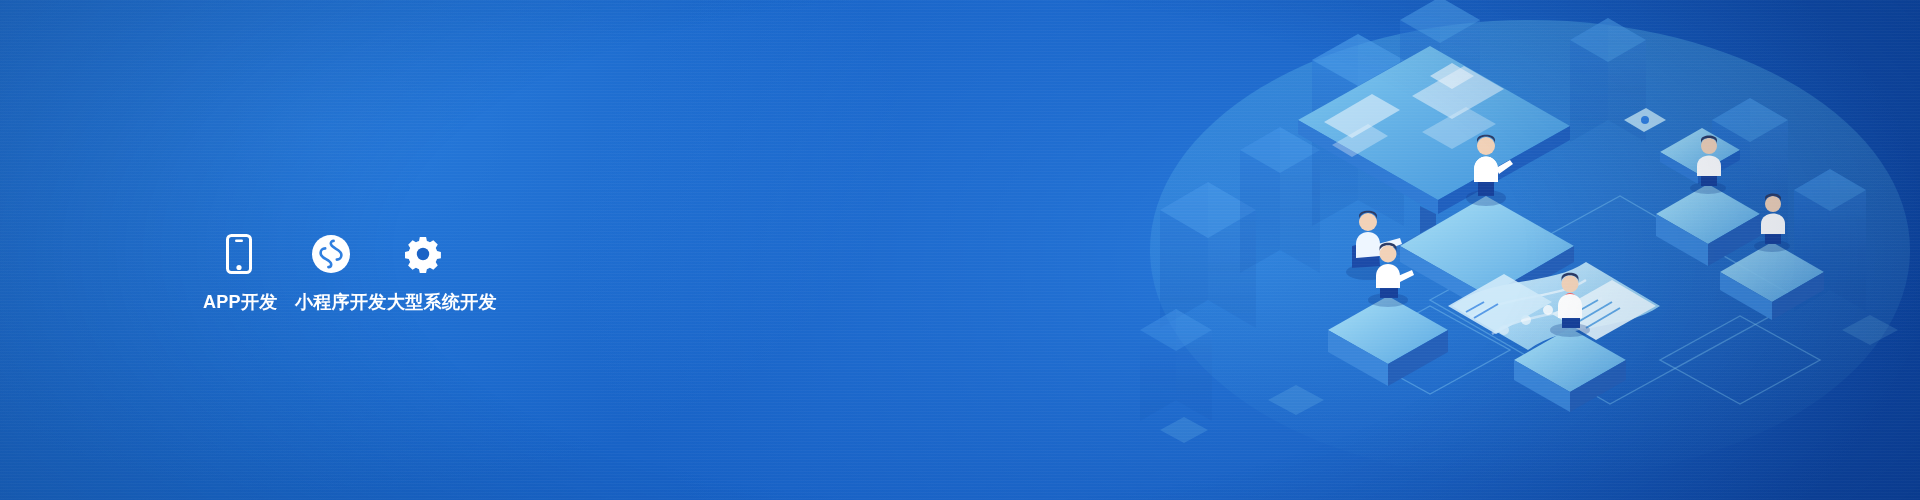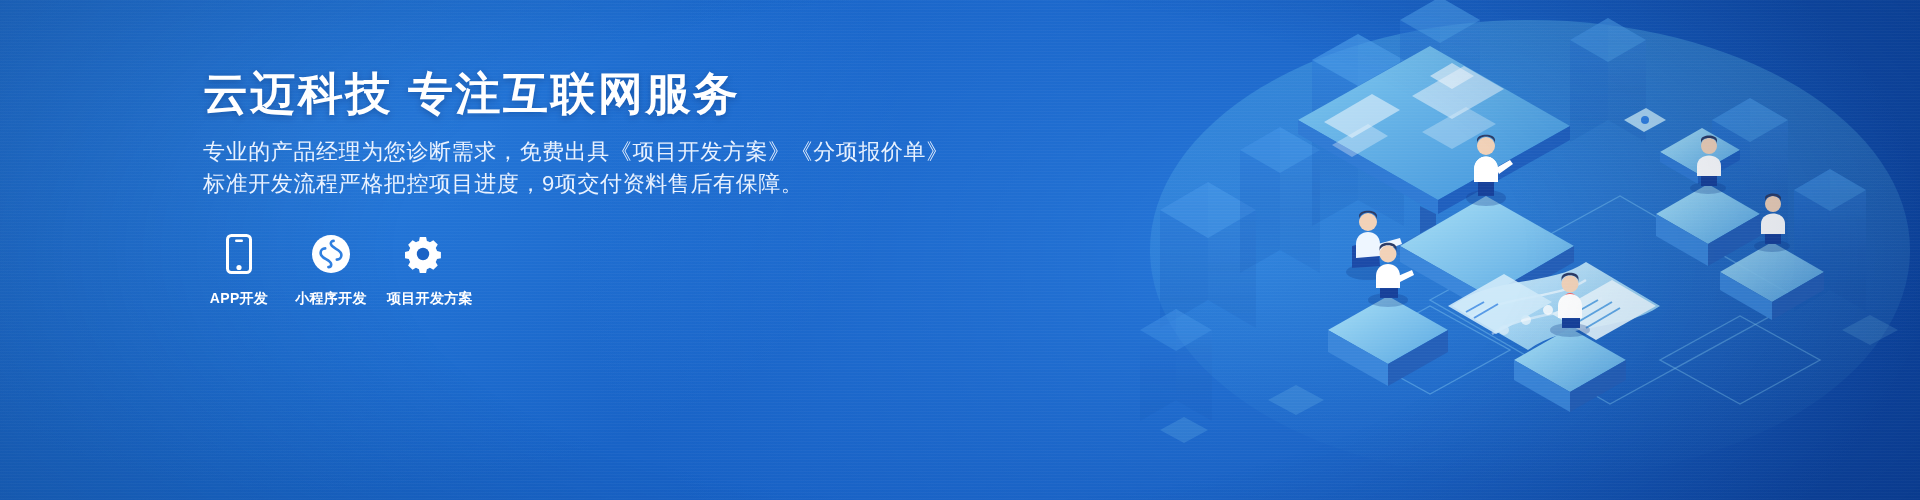--- a/index.html
+++ b/index.html
@@ -39,21 +39,21 @@
   .sub-line{
     font-size:22px;line-height:32px;color:#e9f2ff;letter-spacing:.6px;
     white-space:nowrap;font-weight:400;
   }
 
   
   .services{position:absolute;left:203px;top:232px;display:flex;align-items:flex-start;}
   .svc{width:72px;margin-right:20px;text-align:center;cursor:pointer;}
   .svc-ico{height:44px;display:flex;align-items:center;justify-content:center;}
   .svc-ico svg{display:block;}
-  .svc-label{margin-top:14px;font-size:14px;color:#ffffff;font-weight:700;white-space:nowrap;letter-spacing:.3px;}
+  .svc-label{margin-top:14px;font-size:18px;color:#ffffff;font-weight:700;white-space:nowrap;letter-spacing:.3px;}
 
   
   .art{position:absolute;right:0;top:0;width:820px;height:500px;}
   .art svg{display:block;}
 </style>
 </head>
 <body>
 
 <div class="banner">
 
@@ -277,27 +277,20 @@
       <g>
         <path d="M524 120 L546 108 L566 120 L544 132 Z" fill="#bfe5f8" opacity=".85"></path>
         <circle cx="545" cy="120" r="4" fill="#2f7fe0"></circle>
       </g>
     </svg>
   </div>
 
   <div class="scan"></div>
   <div class="vig"></div>
 
-  <div class="copy">
-    <div class="headline">云迈科技 专注互联网服务</div>
-    <div class="sub">
-      <div class="sub-line">专业的产品经理为您诊断需求，免费出具《项目开发方案》《分项报价单》</div>
-      <div class="sub-line">标准开发流程严格把控项目进度，9项交付资料售后有保障。</div>
-    </div>
-  </div>
 
   <div class="services">
 
     <div class="svc">
       <div class="svc-ico">
         <svg width="26" height="40" viewBox="0 0 26 40" fill="none" xmlns="http://www.w3.org/2000/svg">
           <rect x="1.5" y="1.5" width="23" height="37" rx="4" stroke="#ffffff" stroke-width="3"></rect>
           <rect x="9" y="5.5" width="8" height="2.6" rx="1.3" fill="#ffffff"></rect>
           <circle cx="13" cy="33.5" r="2.6" fill="#ffffff"></circle>
         </svg>
@@ -318,17 +311,17 @@
 
 
 
     <div class="svc">
       <div class="svc-ico">
         <svg width="38" height="38" viewBox="0 0 38 38" xmlns="http://www.w3.org/2000/svg">
           <path d="M15.6 1h6.8l.9 4.2c1.2.35 2.3.82 3.3 1.43l3.7-2.2 4.8 4.8-2.2 3.7c.6 1 1.08 2.1 1.43 3.3L38.5 17.2v6.8l-4.2.9c-.35 1.2-.83 2.3-1.43 3.3l2.2 3.7-4.8 4.8-3.7-2.2c-1 .6-2.1 1.08-3.3 1.43l-.9 4.2h-6.8l-.9-4.2a13.8 13.8 0 0 1-3.3-1.43l-3.7 2.2-4.8-4.8 2.2-3.7a13.8 13.8 0 0 1-1.43-3.3L-.5 24v-6.8l4.2-.9c.35-1.2.83-2.3 1.43-3.3l-2.2-3.7 4.8-4.8 3.7 2.2c1-.6 2.1-1.08 3.3-1.43L15.6 1Z" fill="#ffffff" transform="scale(0.92) translate(1.6,1.2)"></path>
           <circle cx="19" cy="19" r="6.2" fill="#1b63c6"></circle>
         </svg>
       </div>
-      <div class="svc-label">项目开发方案</div>
+      <div class="svc-label">大型系统开发</div>
     </div>
 
   </div>
 </div>
 
 </body></html>

